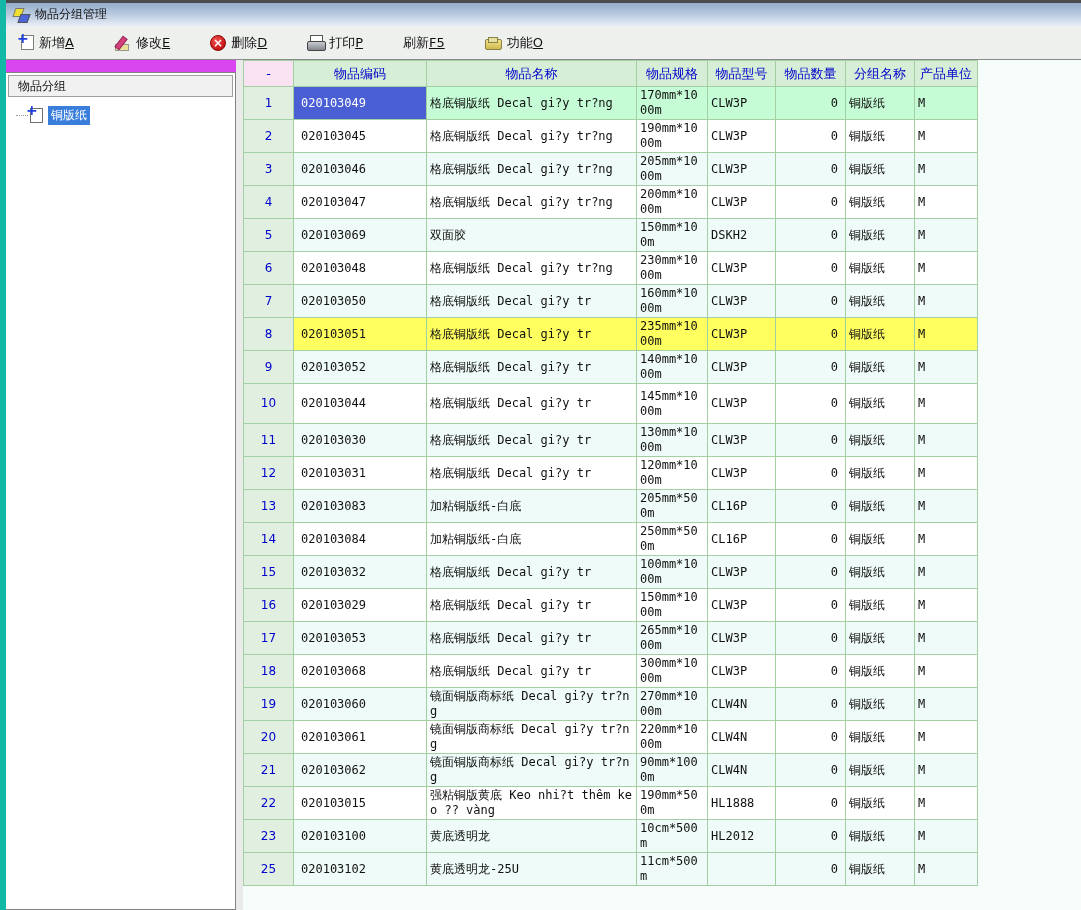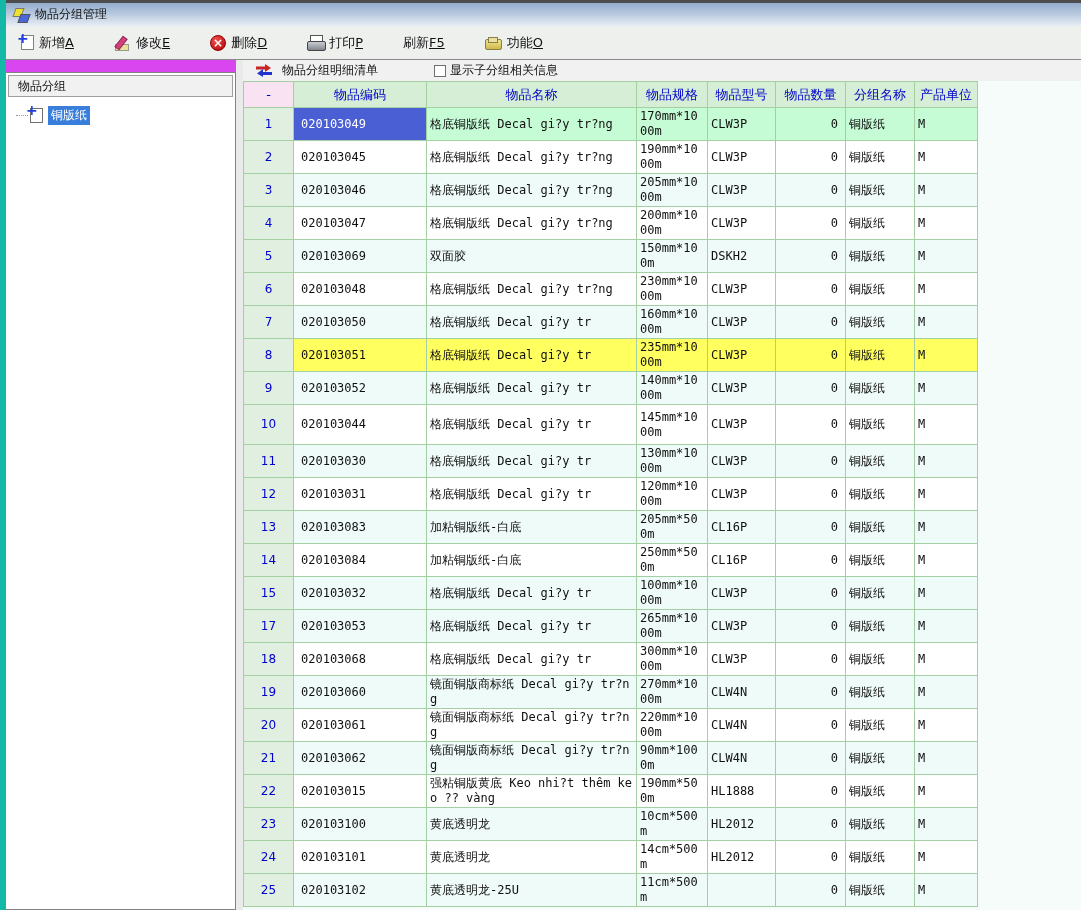--- a/index.html
+++ b/index.html
@@ -143,35 +143,20 @@
               <i>+</i>
             </span>
           <span class="tree-label selected">铜版纸</span>
         </div>
       </div>
     </div>
 
     <div class="gap"></div>
 
     <div class="main-panel">
-      <div class="detail-bar">
-        <span class="sync-icon">
-          <svg width="18" height="13" viewBox="0 0 18 13">
-            <rect x="1" y="2.5" width="9" height="3" fill="#cc2222"></rect>
-            <polygon points="10,0 16,4 10,8" fill="#cc2222"></polygon>
-            <rect x="8" y="8" width="9" height="3" fill="#2233cc"></rect>
-            <polygon points="8,5 2,9.5 8,13" fill="#2233cc"></polygon>
-          </svg>
-        </span>
-        <span class="detail-title">物品分组明细清单</span>
-        <label class="checkbox-wrap">
-          <span class="checkbox"></span>
-          <span>显示子分组相关信息</span>
-        </label>
-      </div>
       <div class="grid-area">
         <table id="grid" style="width: 734px;">
             <thead>
               <tr>
                 <th class="seq-h" style="width: 50px;">-</th>
                 <th style="width: 133px;">物品编码</th>
                 <th style="width: 210px;">物品名称</th>
                 <th style="width: 71px;">物品规格</th>
                 <th style="width: 68px; text-align: center;">物品型号</th>
                 <th style="width: 70px;">物品数量</th>
@@ -323,20 +308,30 @@
               <tr class="row-odd" style="height: 33px;">
                 <td class="seq">15</td>
                 <td class="code">020103032</td>
                 <td>格底铜版纸 Decal gi?y tr</td>
                 <td>100mm*1000m</td>
                 <td>CLW3P</td>
                 <td class="num">0</td>
                 <td>铜版纸</td>
                 <td>M</td>
               </tr>
+              <tr class="row-even" style="height: 33px;">
+                <td class="seq">16</td>
+                <td class="code">020103029</td>
+                <td>格底铜版纸 Decal gi?y tr</td>
+                <td>150mm*1000m</td>
+                <td>CLW3P</td>
+                <td class="num">0</td>
+                <td>铜版纸</td>
+                <td>M</td>
+              </tr>
               <tr class="row-odd" style="height: 33px;">
                 <td class="seq">17</td>
                 <td class="code">020103053</td>
                 <td>格底铜版纸 Decal gi?y tr</td>
                 <td>265mm*1000m</td>
                 <td>CLW3P</td>
                 <td class="num">0</td>
                 <td>铜版纸</td>
                 <td>M</td>
               </tr>
@@ -393,30 +388,20 @@
               <tr class="row-odd" style="height: 22px;">
                 <td class="seq">23</td>
                 <td class="code">020103100</td>
                 <td>黄底透明龙</td>
                 <td>10cm*500m</td>
                 <td>HL2012</td>
                 <td class="num">0</td>
                 <td>铜版纸</td>
                 <td>M</td>
               </tr>
-              <tr class="row-even" style="height: 22px;">
-                <td class="seq">24</td>
-                <td class="code">020103101</td>
-                <td>黄底透明龙</td>
-                <td>14cm*500m</td>
-                <td>HL2012</td>
-                <td class="num">0</td>
-                <td>铜版纸</td>
-                <td>M</td>
-              </tr>
               <tr class="row-odd" style="height: 22px;">
                 <td class="seq">25</td>
                 <td class="code">020103102</td>
                 <td>黄底透明龙-25U</td>
                 <td>11cm*500m</td>
                 <td></td>
                 <td class="num">0</td>
                 <td>铜版纸</td>
                 <td>M</td>
               </tr>

